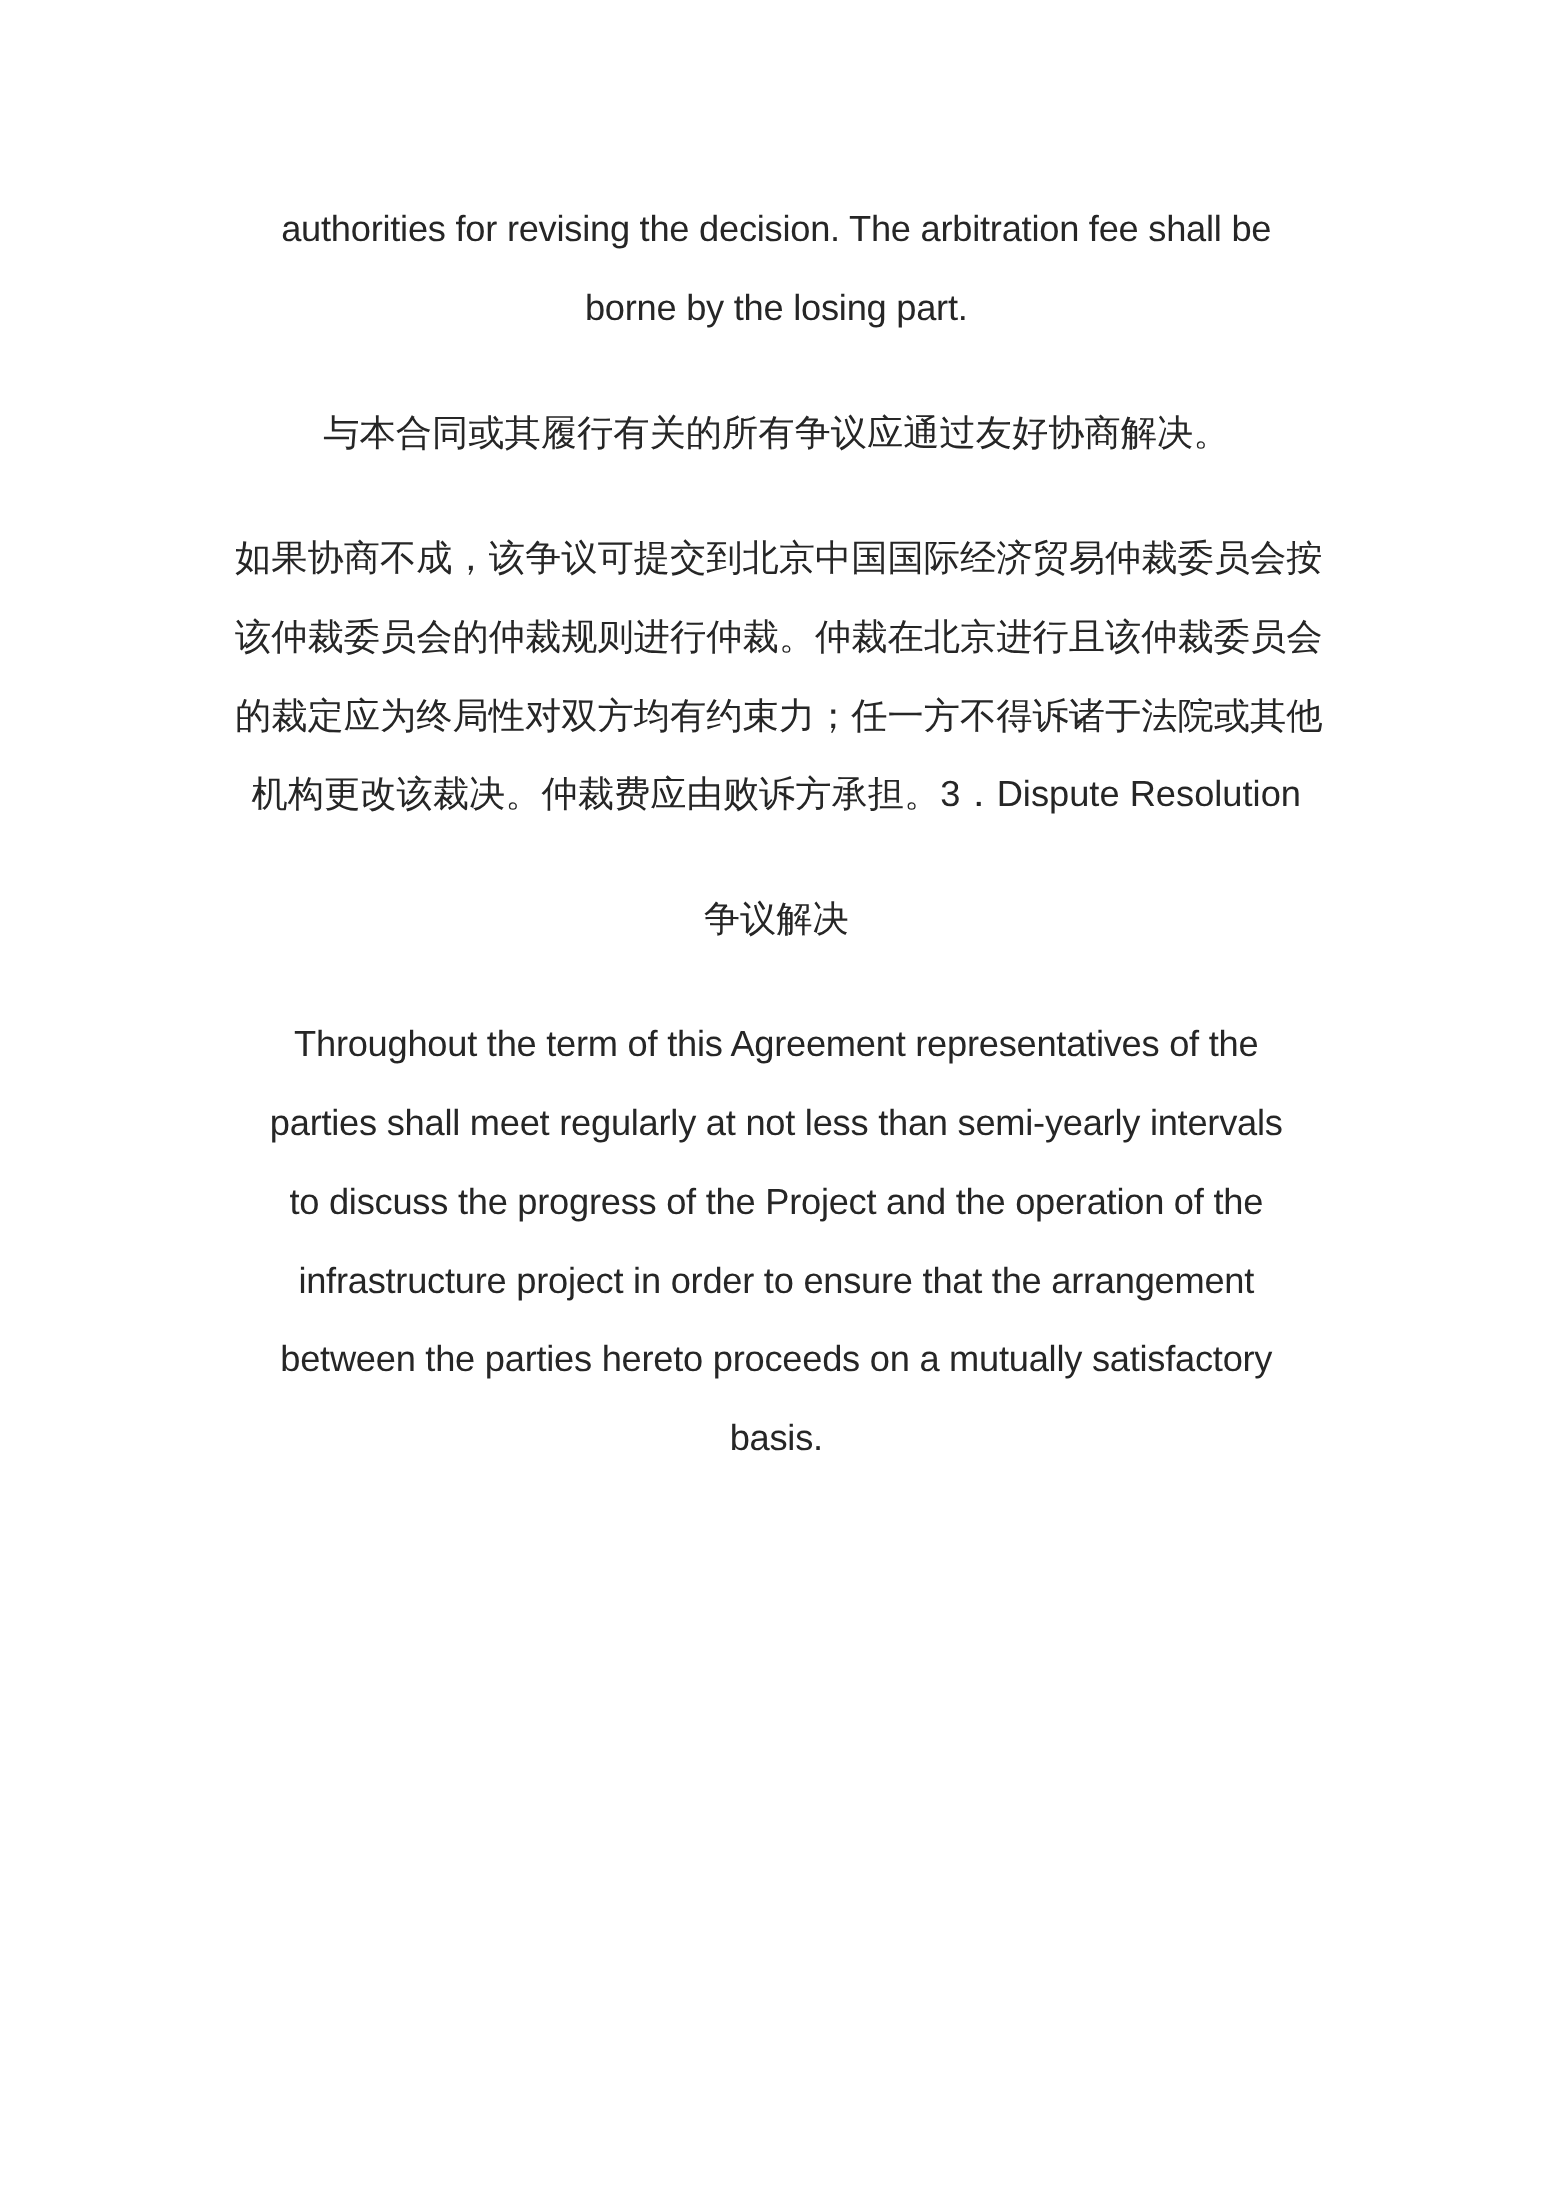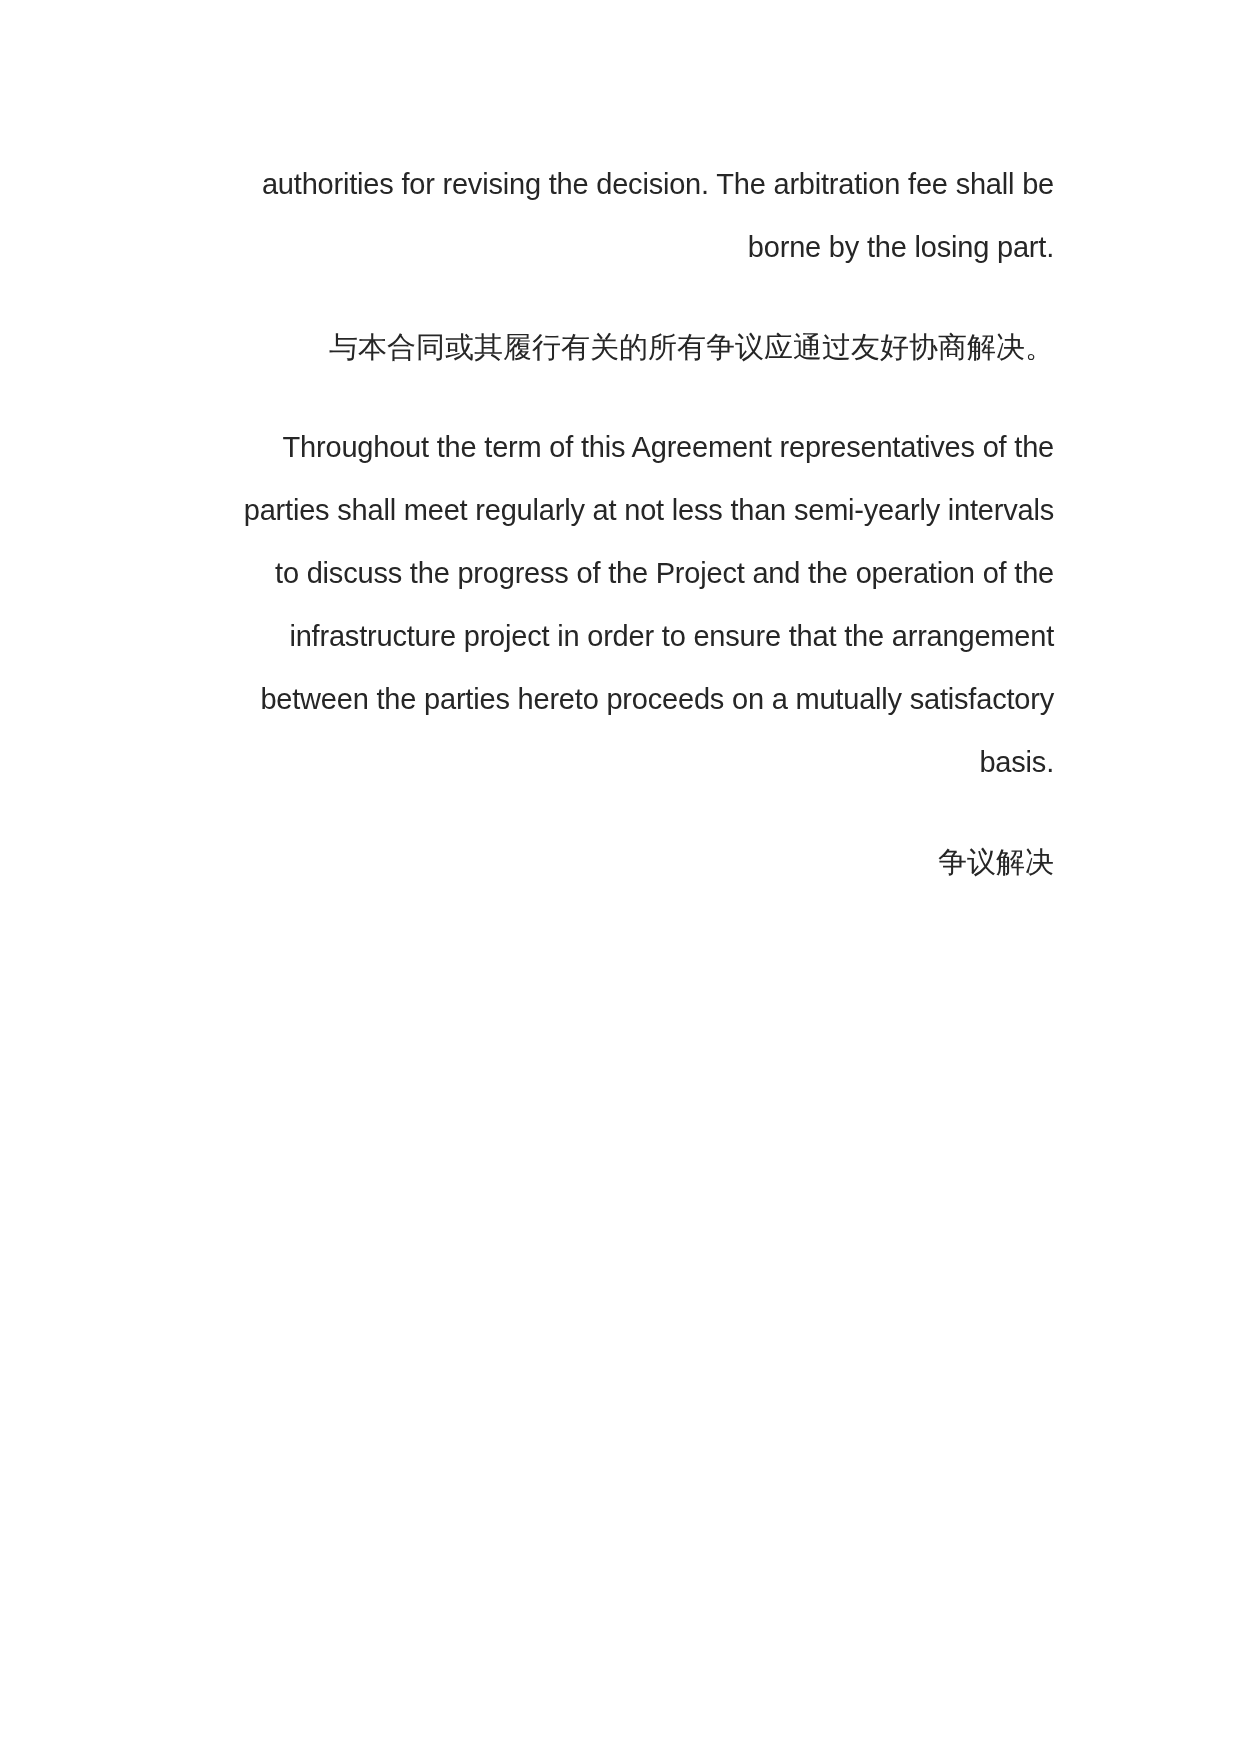--- a/index.html
+++ b/index.html
@@ -21,39 +21,43 @@
     font-family: "Liberation Sans", "DejaVu Sans", sans-serif;
     font-weight: 300;
     font-size: 29px;
     line-height: 63px;
     color: #262626;
     letter-spacing: -0.2px;
   }
   .para {
     margin: 0 0 37px 0;
     white-space: pre;        
-    text-align: right;
+    text-align: center;
   }
   .para.zh {
     letter-spacing: 0;
   }
 </style>
 </head>
 <body>
 
 <div class="page">
   <p class="para en">authorities for revising the decision. The arbitration fee shall be
 borne by the losing part.</p>
 
   <p class="para zh">与本合同或其履行有关的所有争议应通过友好协商解决。</p>
 
+  <p class="para zh">如果协商不成，该争议可提交到北京中国国际经济贸易仲裁委员会按
+该仲裁委员会的仲裁规则进行仲裁。仲裁在北京进行且该仲裁委员会
+的裁定应为终局性对双方均有约束力；任一方不得诉诸于法院或其他
+机构更改该裁决。仲裁费应由败诉方承担。3．Dispute Resolution</p>
+
+  <p class="para zh">争议解决</p>
 
   <p class="para en">Throughout the term of this Agreement representatives of the
 parties shall meet regularly at not less than semi-yearly intervals
 to discuss the progress of the Project and the operation of the
 infrastructure project in order to ensure that the arrangement
 between the parties hereto proceeds on a mutually satisfactory
 basis.</p>
 
-  <p class="para zh">争议解决</p>
-
 
 </div>
 
 </body></html>

